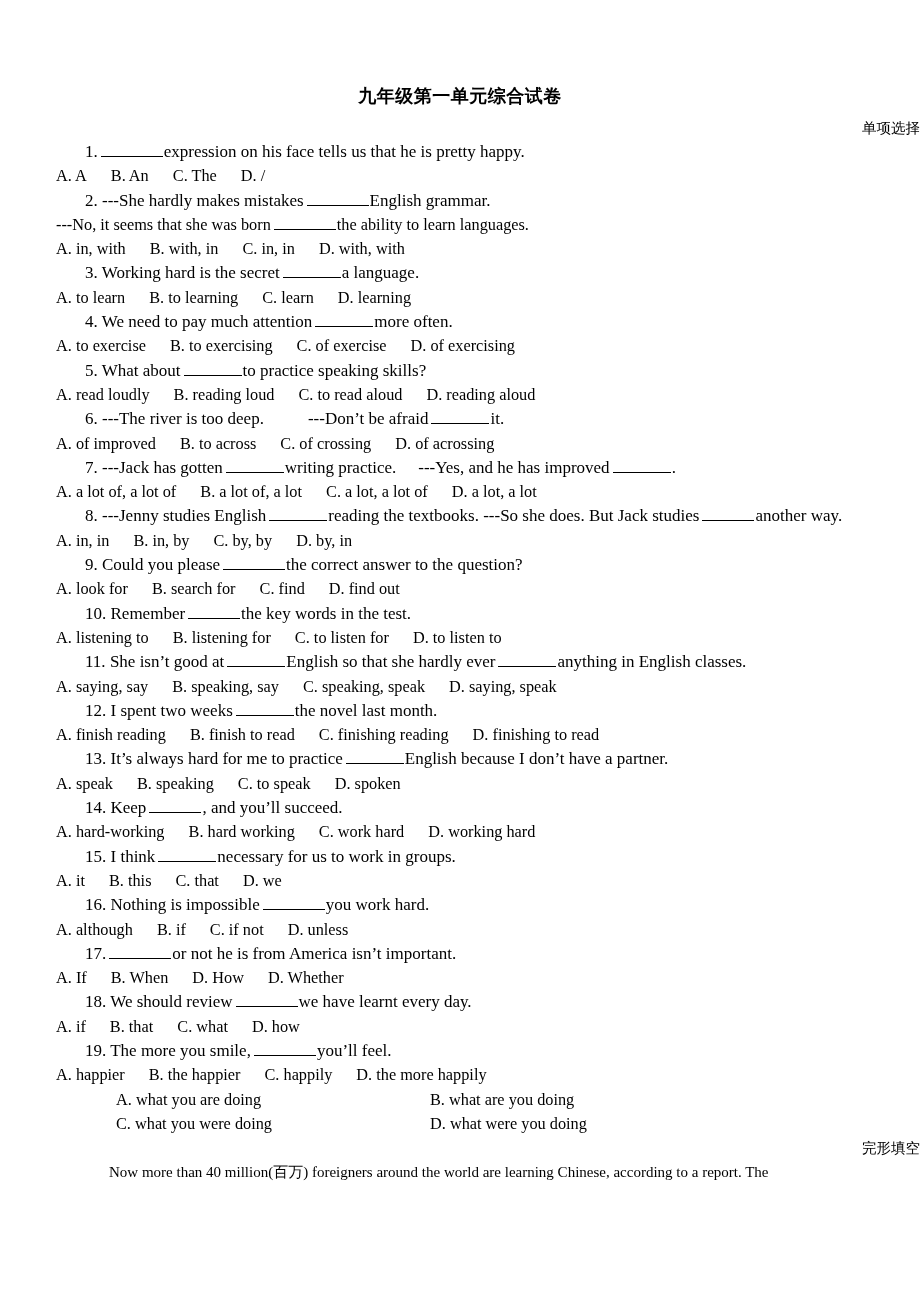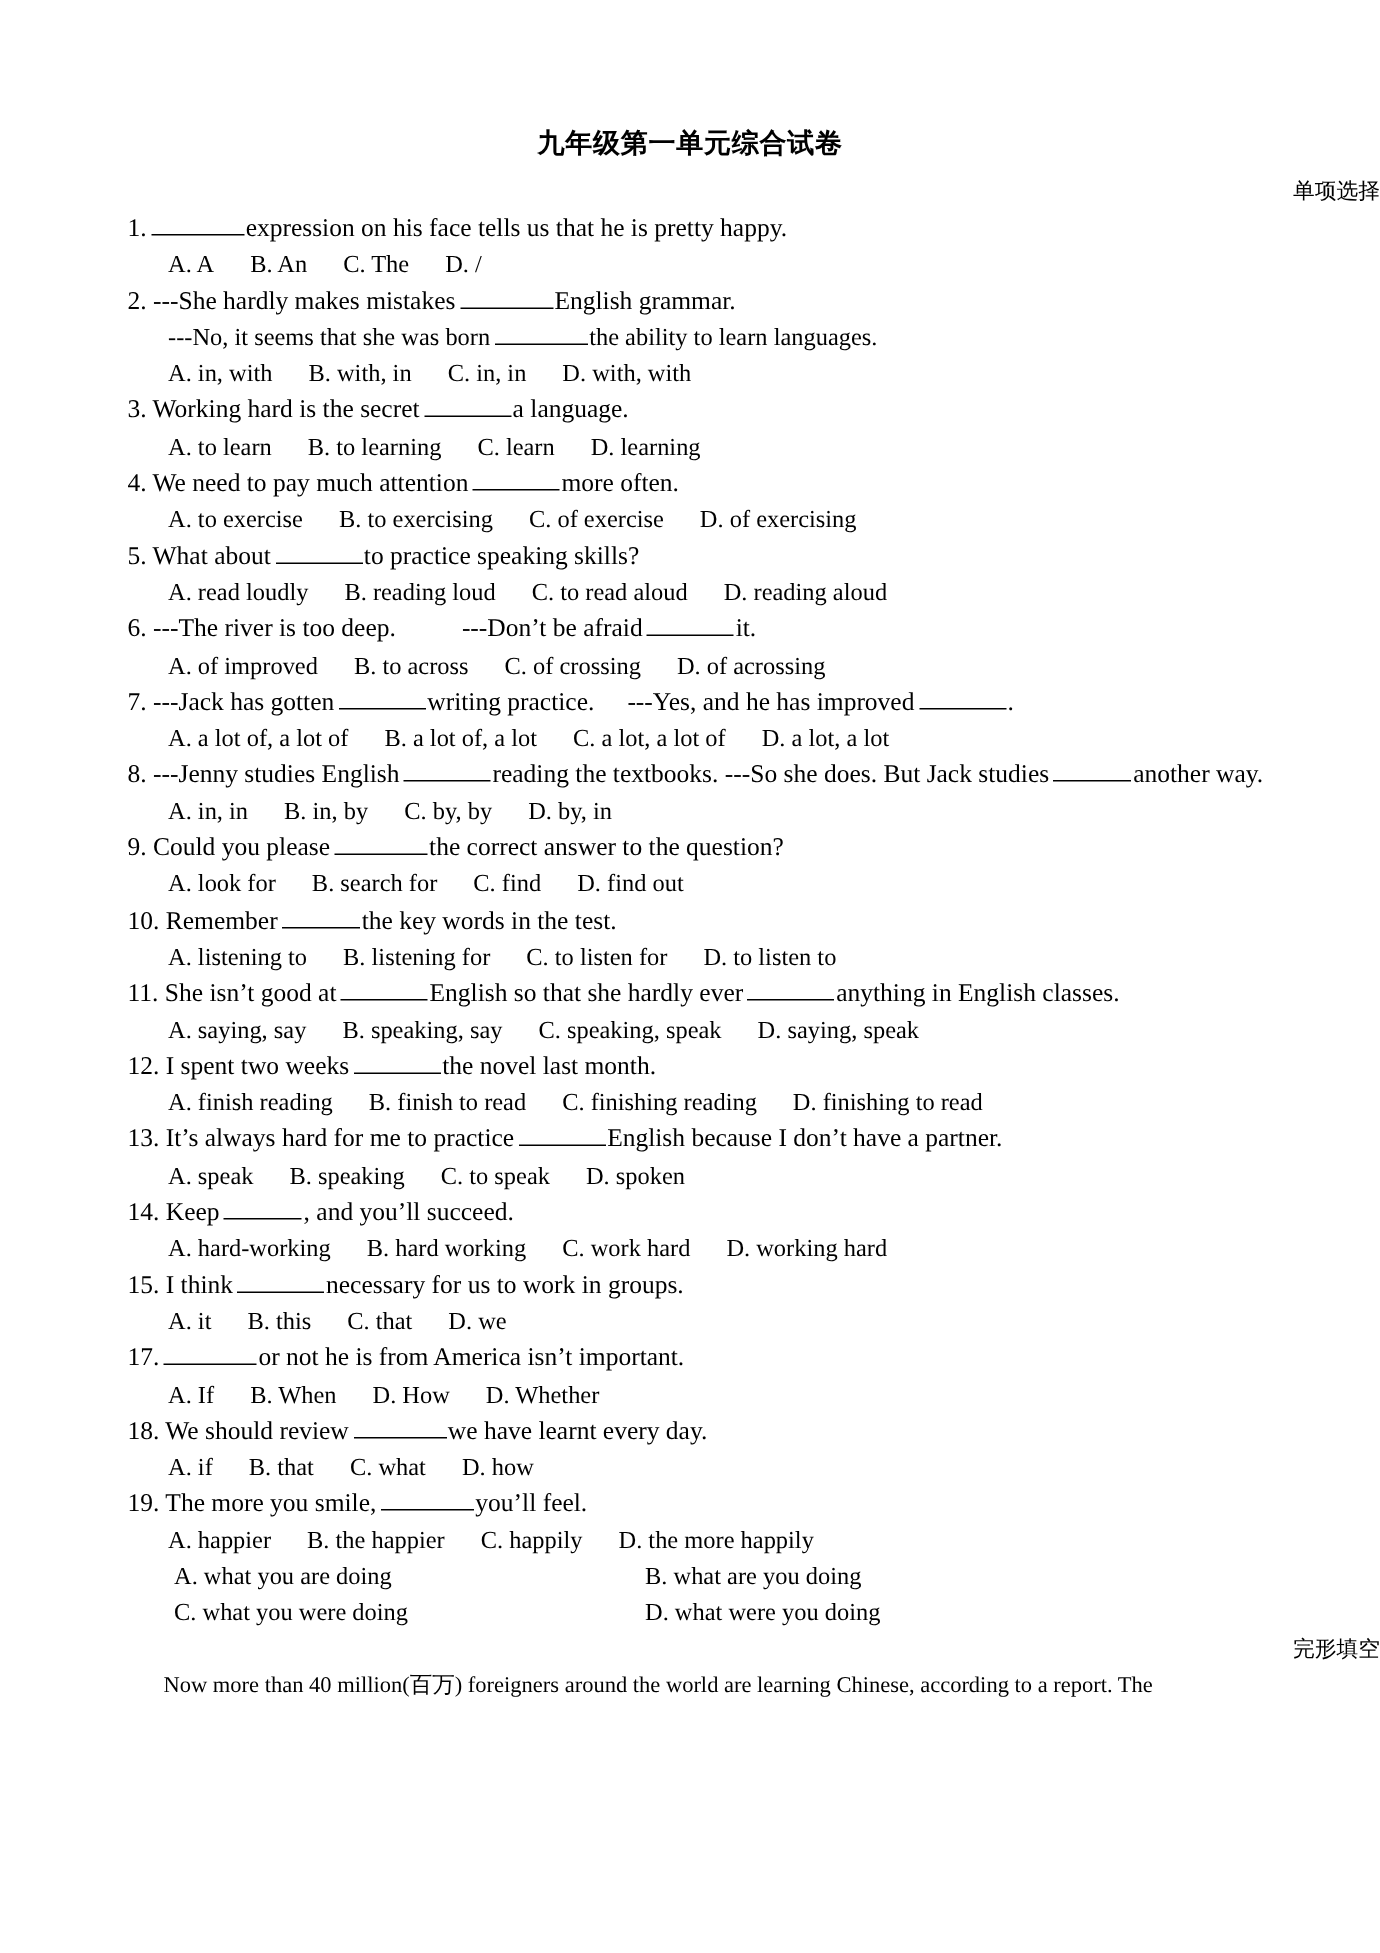--- a/index.html
+++ b/index.html
@@ -51,21 +51,21 @@
   .q-stem {
     font-size: 17px;
     line-height: 24.3px;
     padding-left: 85px;
     white-space: nowrap;
     margin: 0;
   }
   .q-opts {
     font-size: 16.3px;
     line-height: 24.3px;
-    padding-left: 112px;
+    padding-left: 56px;
     white-space: nowrap;
     margin: 0;
   }
   .q-opts.two-col {
     padding-left: 116px;
   }
   .opt {
     display: inline-block;
   }
   .opt + .opt {
@@ -180,20 +180,24 @@
     <li class="q-item">
       <div class="q-stem"><span>14.</span> <span>Keep</span><span class="blank w3"></span><span>, and you’ll succeed.</span></div>
       <div class="q-opts"><span class="opt">A. hard-working</span><span class="opt">B. hard working</span><span class="opt">C. work hard</span><span class="opt">D. working hard</span></div>
     </li>
 
     <li class="q-item">
       <div class="q-stem"><span>15.</span> <span>I think</span><span class="blank w2"></span><span>necessary for us to work in groups.</span></div>
       <div class="q-opts"><span class="opt">A. it</span><span class="opt">B. this</span><span class="opt">C. that</span><span class="opt">D. we</span></div>
     </li>
 
+    <li class="q-item">
+      <div class="q-stem"><span>16.</span> <span>Nothing is impossible</span><span class="blank w1"></span><span>you work hard.</span></div>
+      <div class="q-opts"><span class="opt">A. although</span><span class="opt">B. if</span><span class="opt">C. if not</span><span class="opt">D. unless</span></div>
+    </li>
 
     <li class="q-item">
       <div class="q-stem"><span>17.</span><span class="blank w1"></span><span>or not he is from America isn’t important.</span></div>
       <div class="q-opts"><span class="opt">A. If</span><span class="opt">B. When</span><span class="opt">D. How</span><span class="opt">D. Whether</span></div>
     </li>
 
     <li class="q-item">
       <div class="q-stem"><span>18.</span> <span>We should review</span><span class="blank w1"></span><span>we have learnt every day.</span></div>
       <div class="q-opts"><span class="opt">A. if</span><span class="opt">B. that</span><span class="opt">C. what</span><span class="opt">D. how</span></div>
     </li>

